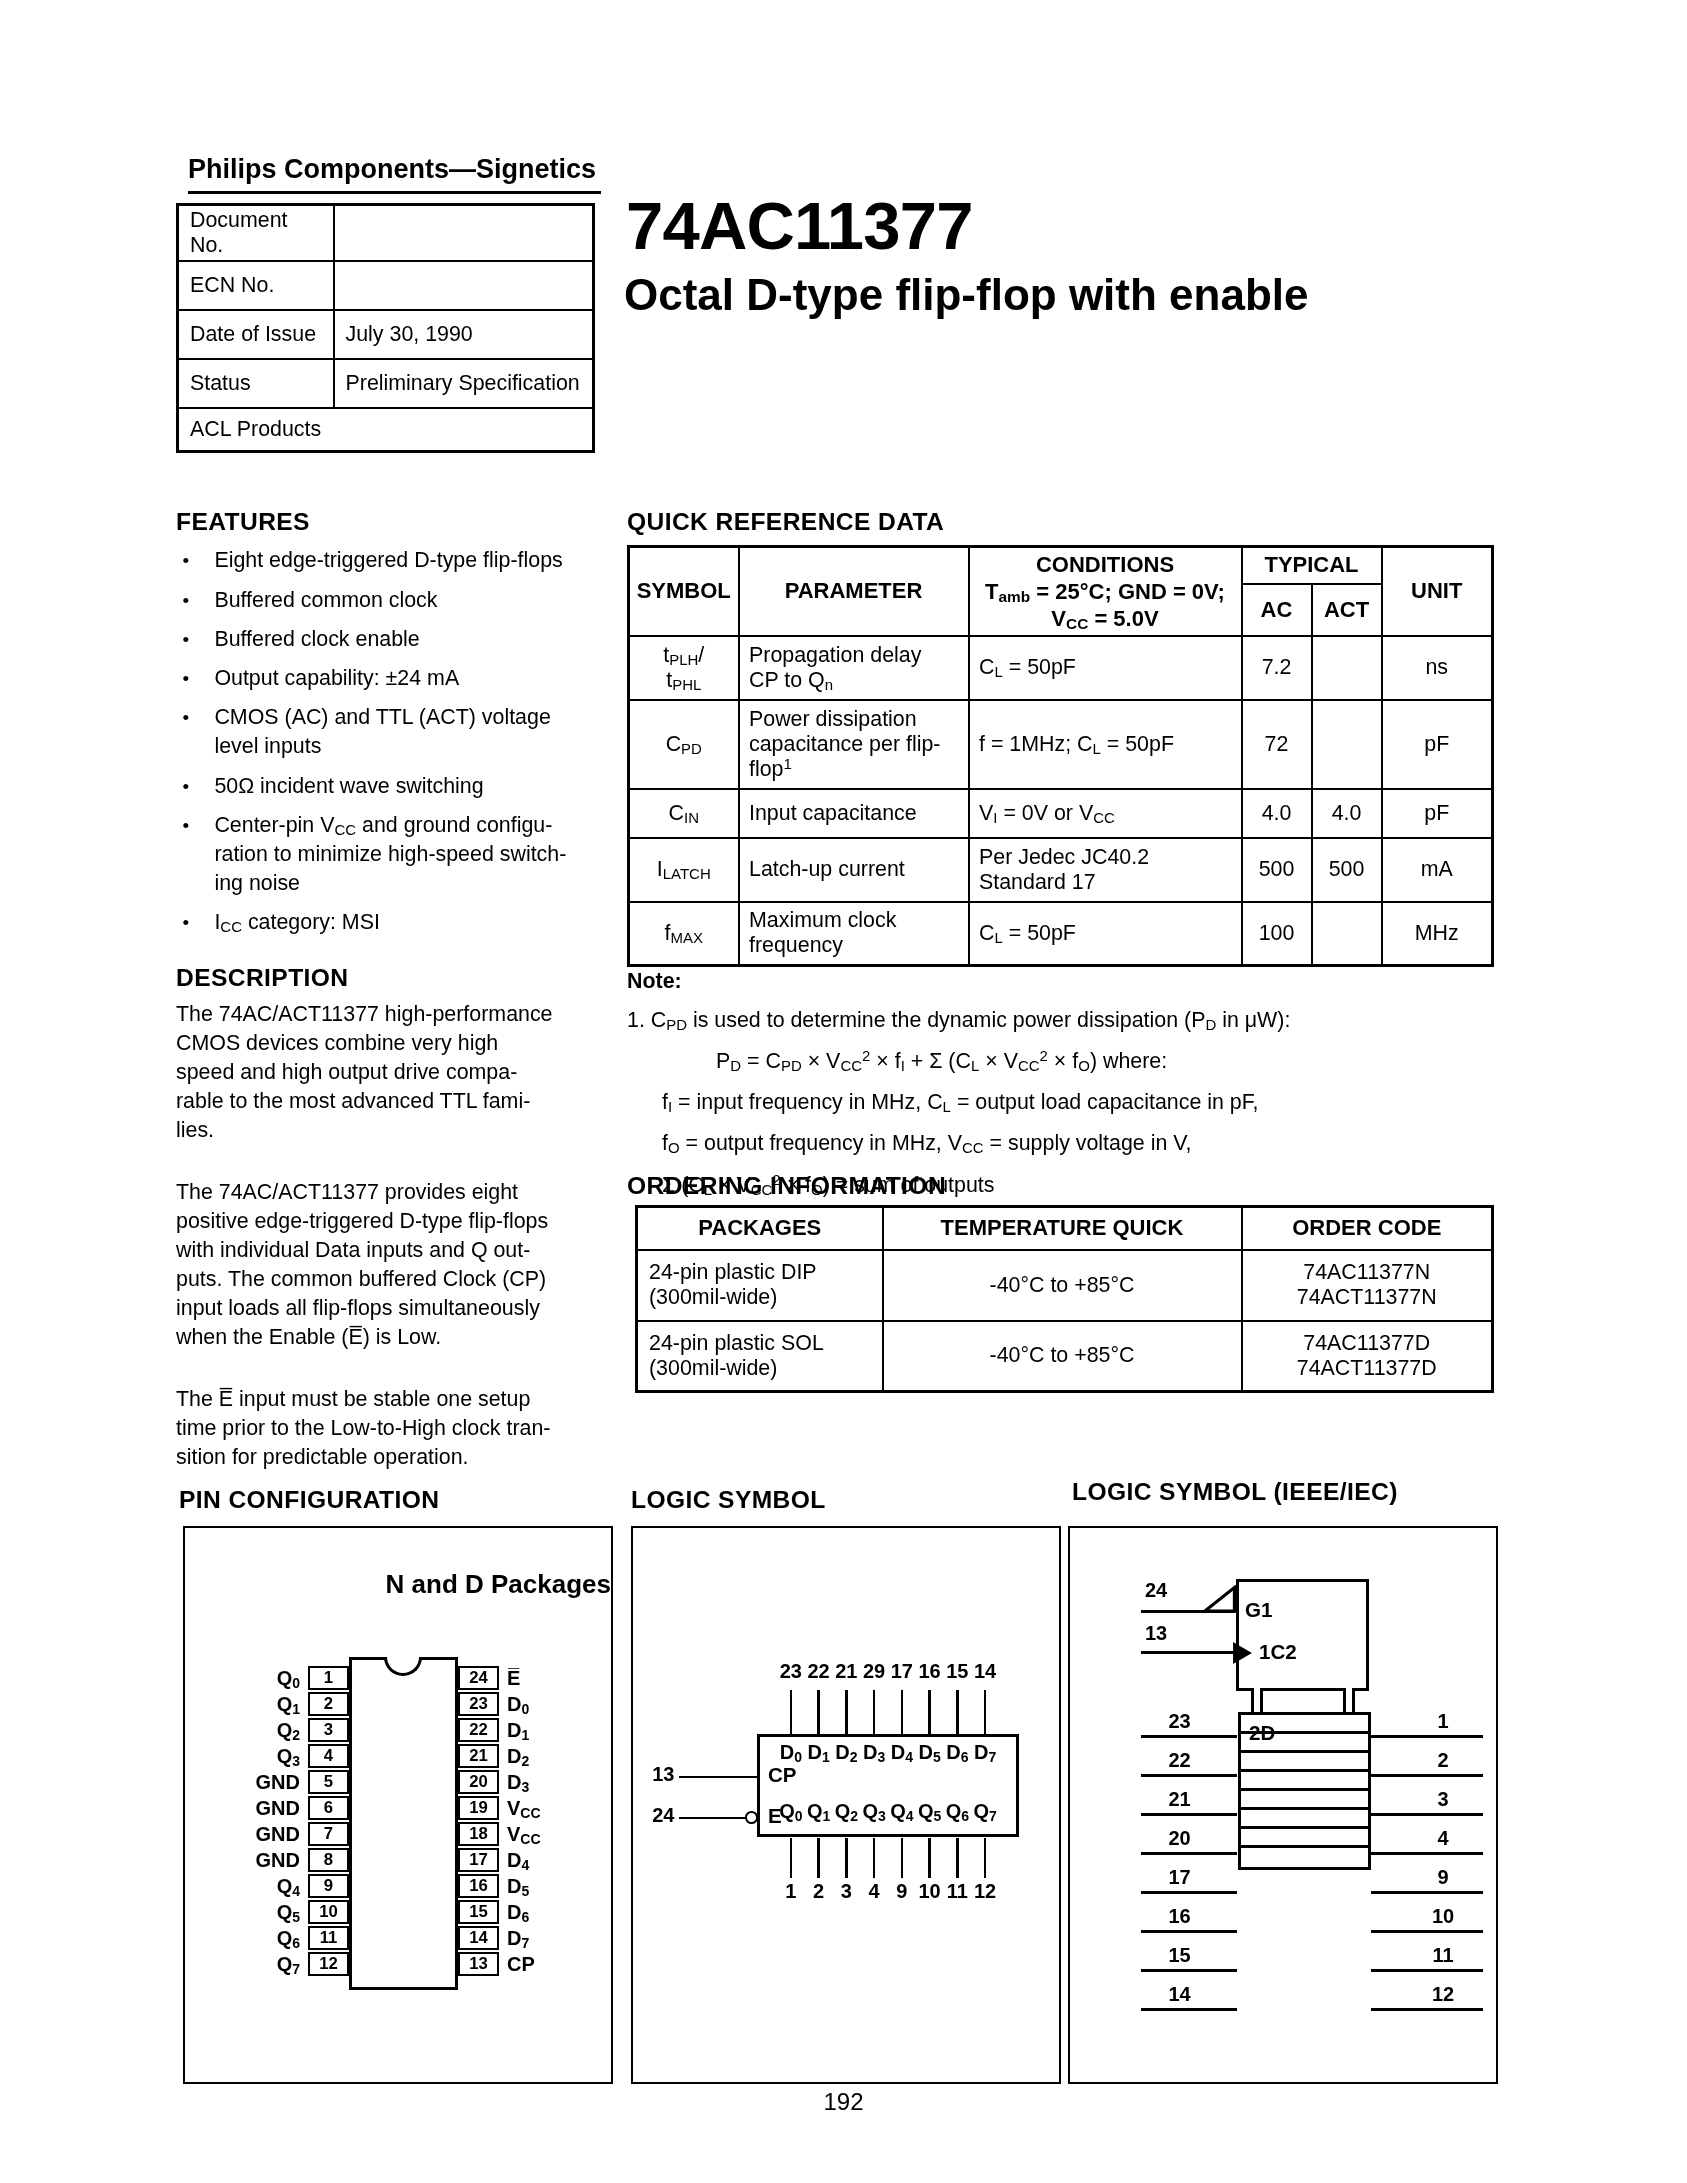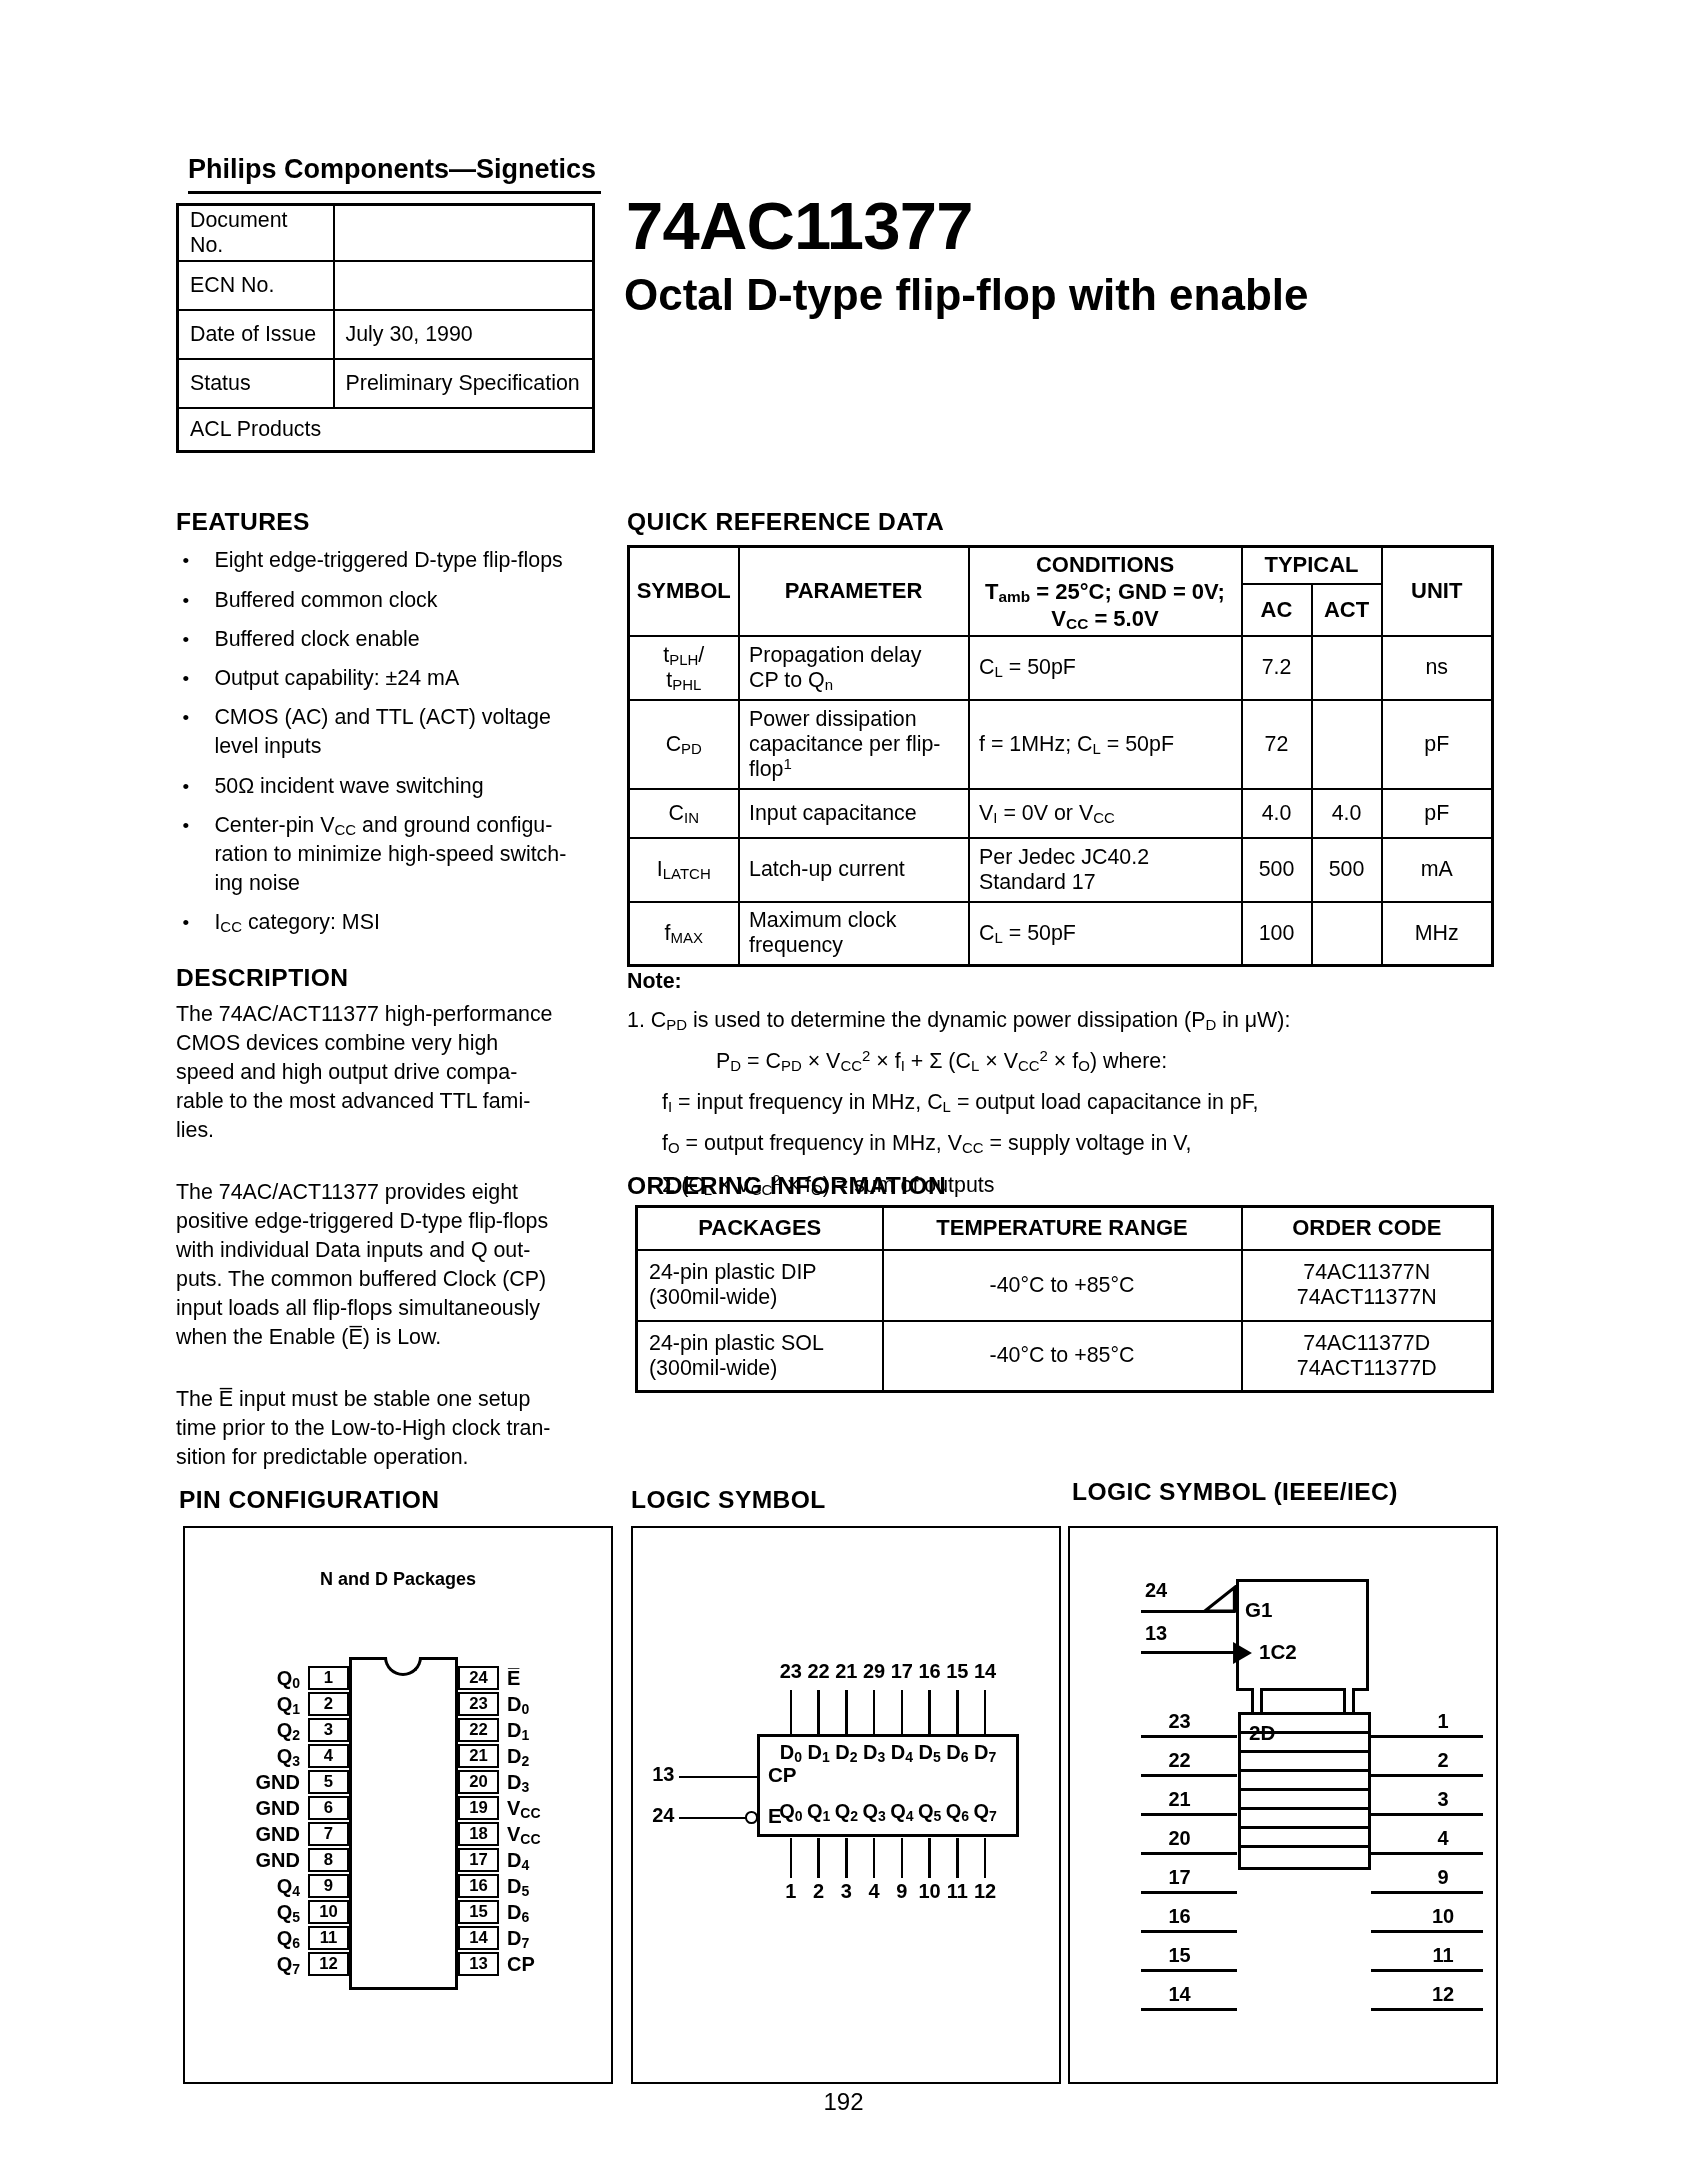--- a/index.html
+++ b/index.html
@@ -59,21 +59,21 @@
   .ord tr.h{height:43px;} .ord tr.b{height:71px;}
   .ord .hc{font-weight:700;text-align:center;font-size:22px;}
   .ord .pkg{text-align:left;padding-left:11px;margin-top:15px;}
   .ord .tmp,.ord .cod{text-align:center;}
 
   
   .pbox{position:absolute;top:1526px;width:426px;height:554px;border:2.4px solid #000;background:#fff;}
   #pincfg-box{left:183px;} #logic-box{left:631px;} #ieee-box{left:1068px;}
 
   
-  .pkg-label{position:absolute;left:0;right:0;top:41px;text-align:center;font-weight:700;font-size:18px;}
+  .pkg-label{position:absolute;left:0;right:0;top:41px;text-align:right;font-weight:700;font-size:26px;}
   .dip-body{position:absolute;left:164px;top:129px;width:103px;height:327px;border:3.2px solid #000;}
   .dip-notch{position:absolute;left:199px;top:129px;width:32px;height:16px;background:#fff;
              border:3.2px solid #000;border-top:none;border-radius:0 0 35px 35px;}
   .dpl{position:absolute;left:0;top:137px;width:164px;}
   .dpr{position:absolute;left:273px;top:137px;width:151px;}
   .prow{display:flex;align-items:center;height:26px;}
   .plabel{flex:1;text-align:right;font-weight:700;font-size:20px;padding-right:8px;}
   .plabel-r{flex:1;text-align:left;font-weight:700;font-size:20px;padding-left:8px;}
   .pboxn{width:37px;height:20px;border:2.4px solid #000;display:flex;align-items:center;
          justify-content:center;font-weight:700;font-size:16.7px;flex:none;}
@@ -304,21 +304,21 @@
   <div class="sec" style="left:627px;top:1172px">ORDERING INFORMATION</div>
   <table class="ord">
     <colgroup>
         <col style="width:246px">
         <col style="width:359px">
         <col style="width:251px">
       </colgroup>
     <tbody>
         <tr class="h">
       <td class="hc">PACKAGES</td>
-      <td class="hc">TEMPERATURE RANGE</td>
+      <td class="hc">TEMPERATURE QUICK</td>
       <td class="hc">ORDER CODE</td>
     </tr>
     <tr class="b">
       <td class="pkg ws">24-pin plastic DIP
 (300mil-wide)</td>
       <td class="tmp">-40°C to +85°C</td>
       <td class="cod ws">74AC11377N
 74ACT11377N</td>
     </tr>
     <tr class="b">

